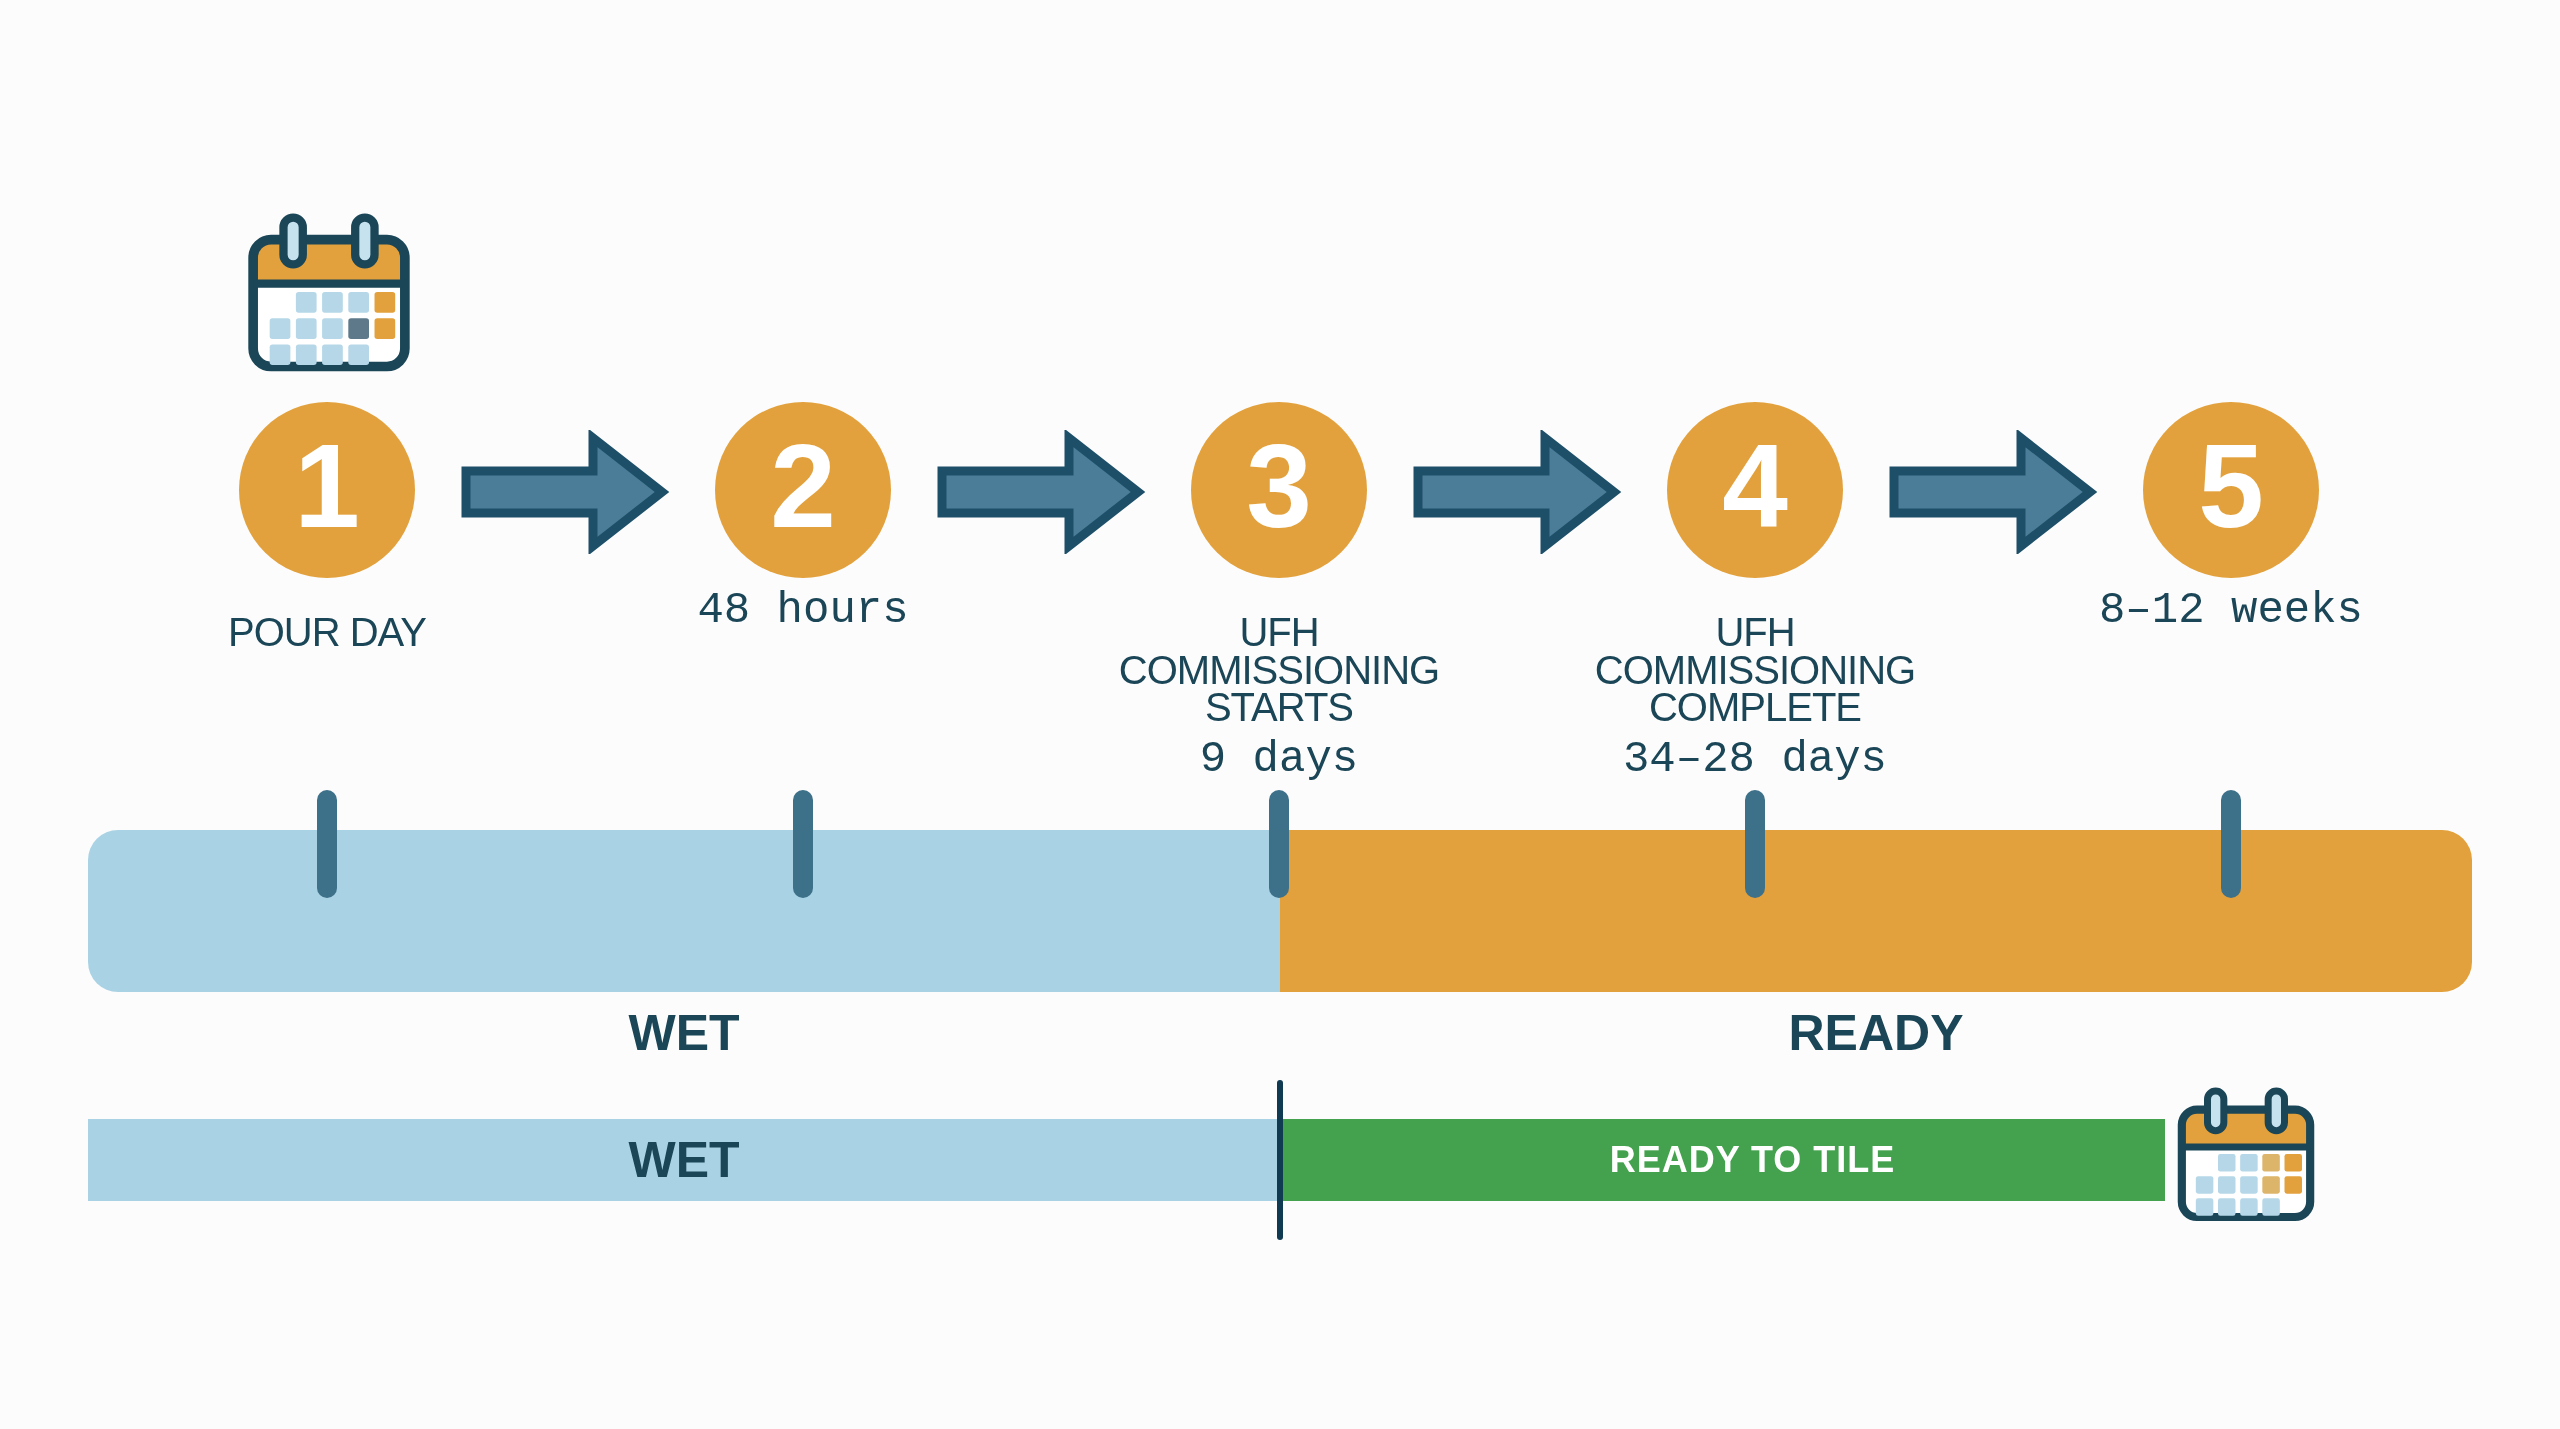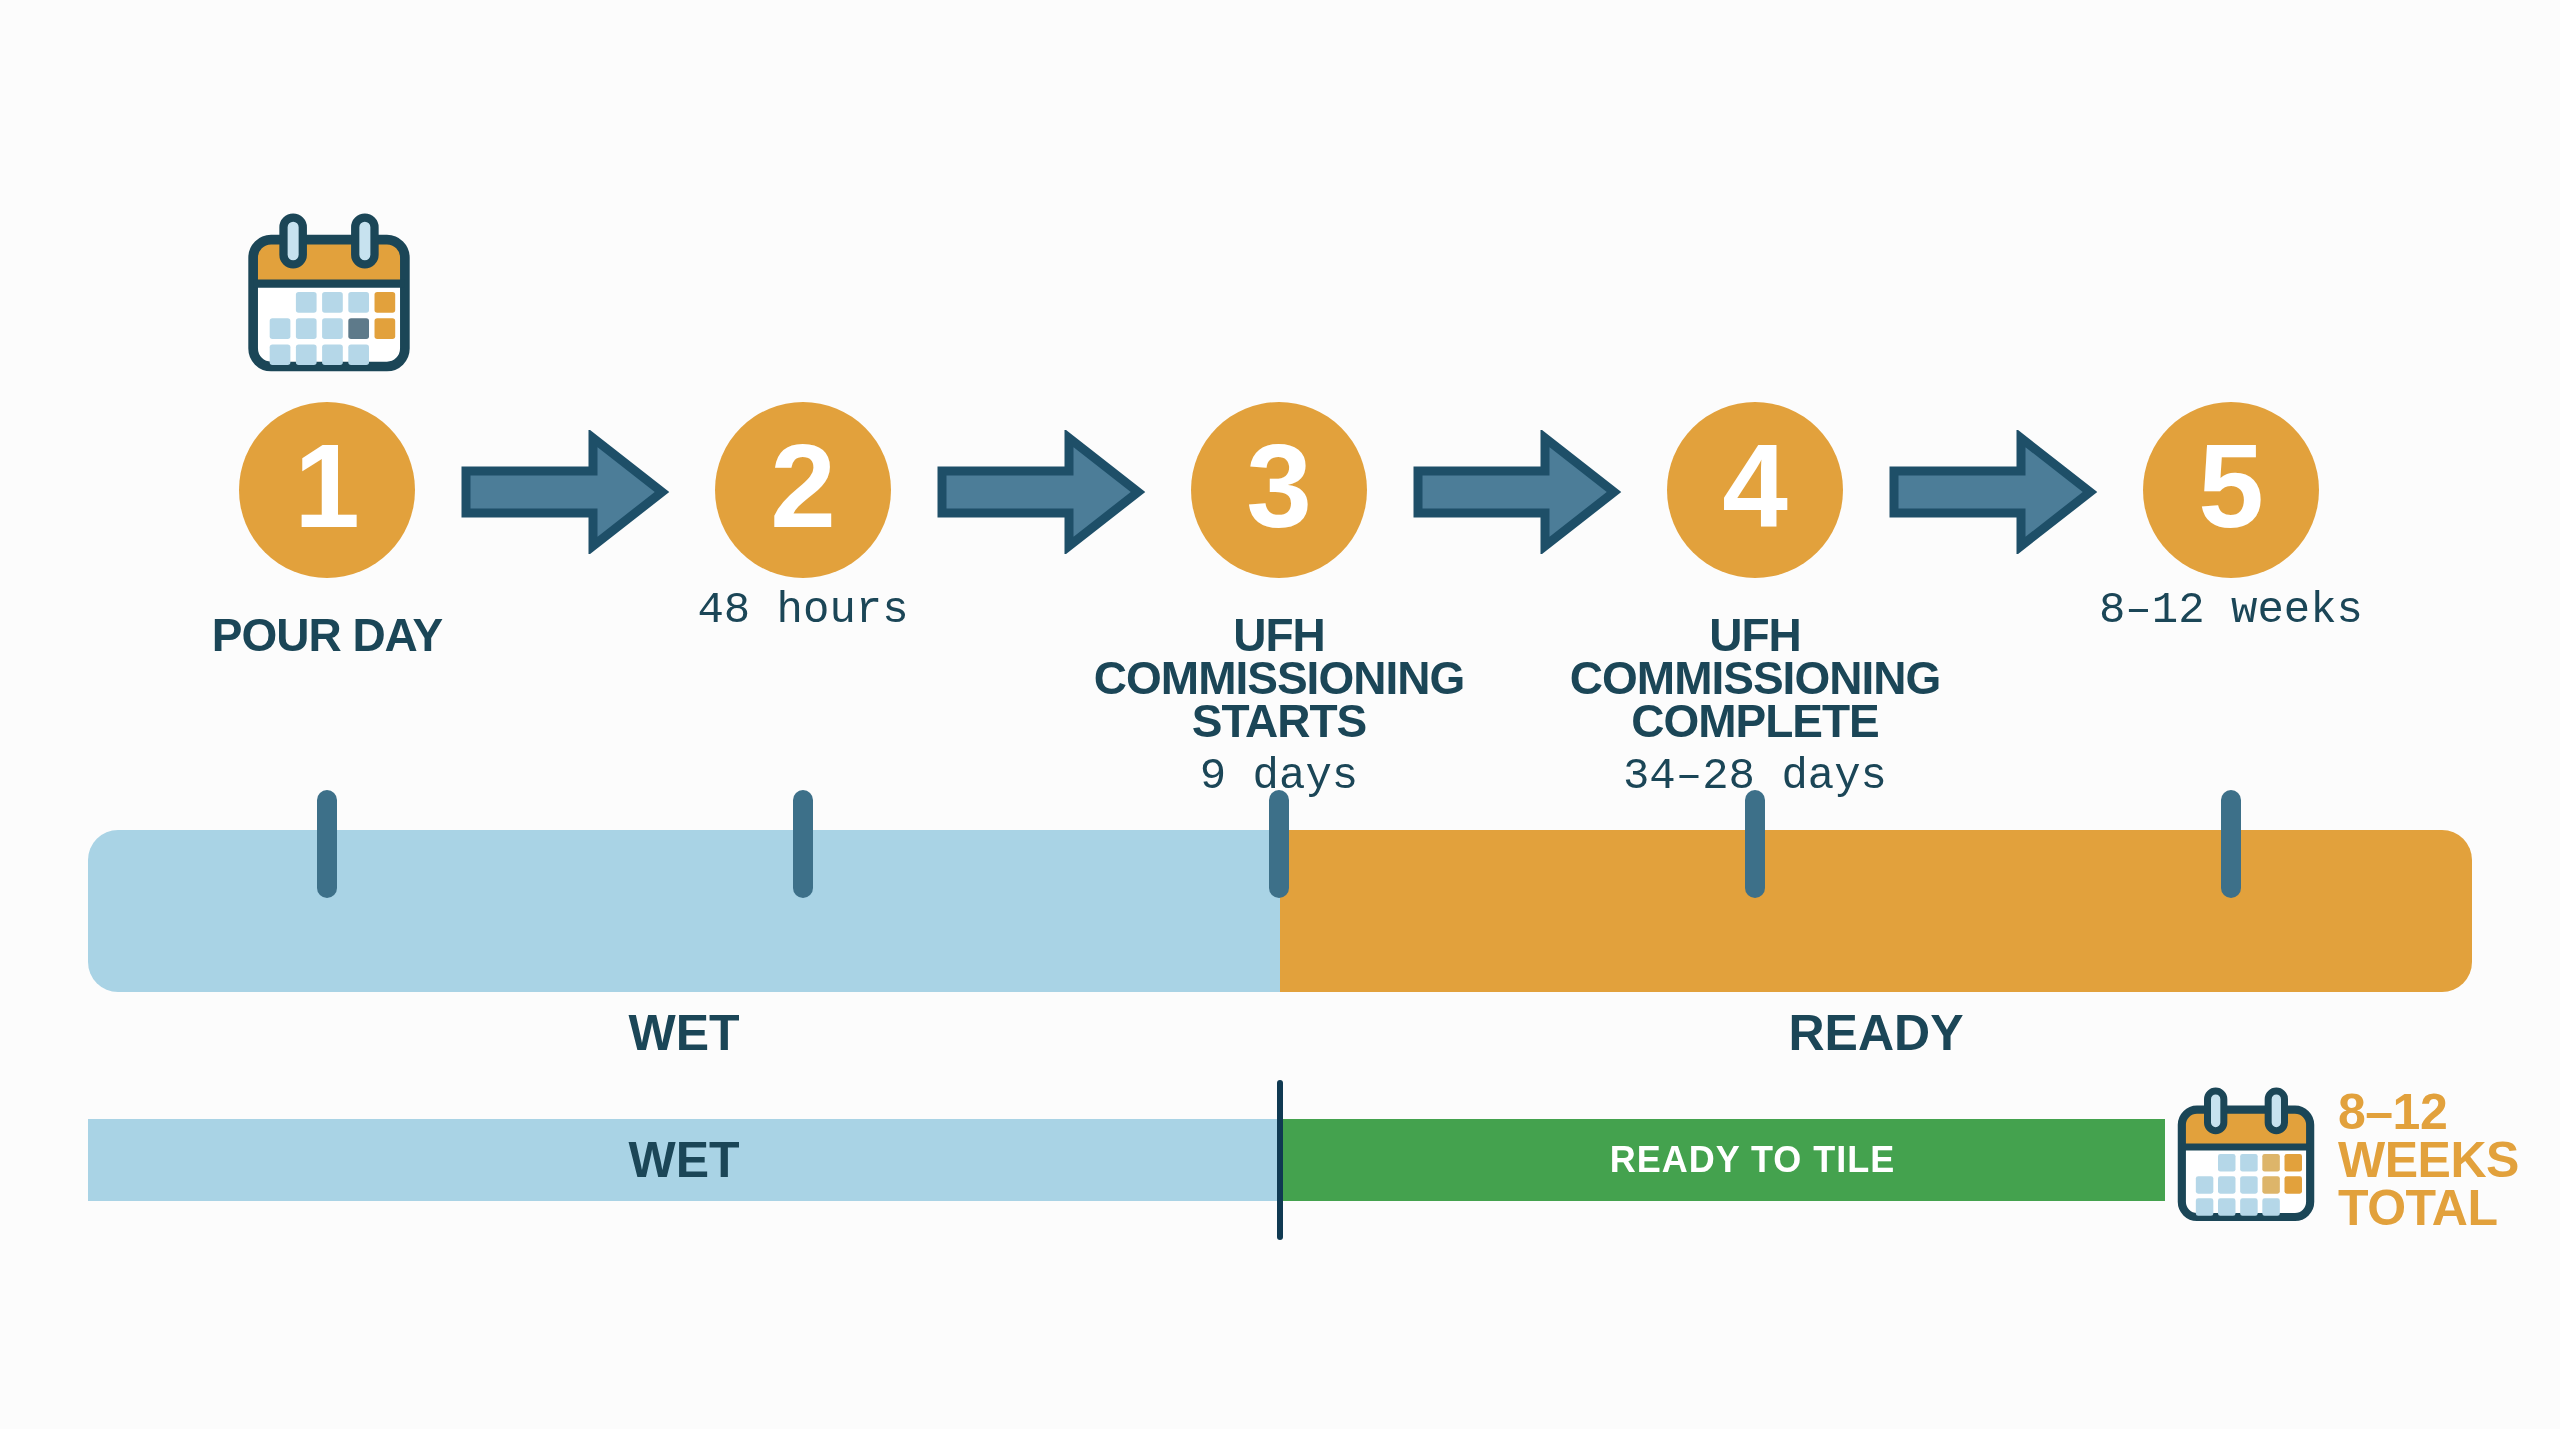--- a/index.html
+++ b/index.html
@@ -31,22 +31,22 @@
   .step-number {
     color: #FFFFFF;
     font-size: 118px;
     font-weight: 700;
     line-height: 1;
     transform: translateY(-4px);
   }
   .step-title {
     margin-top: 36px;
     color: var(--dark-text, #1B4657);
-    font-size: 46px;
-    font-weight: 700;
+    font-size: 40px;
+    font-weight: 400;
     line-height: 0.94;
     letter-spacing: -1px;
     white-space: pre-line;
   }
   .step-subtitle {
     margin-top: 10px;
     color: var(--dark-text, #1B4657);
     font-size: 44px;
     font-weight: 400;
     line-height: 1.0;
@@ -264,17 +264,14 @@
       <rect x="55" y="77" width="15" height="15" rx="2" fill="#B5D7E8"></rect>
       <rect x="74" y="77" width="15" height="15" rx="2" fill="#DDB56A"></rect>
       <rect x="93" y="77" width="15" height="15" rx="2" fill="#E2A13C"></rect>
       <rect x="17" y="96" width="15" height="15" rx="2" fill="#B5D7E8"></rect>
       <rect x="36" y="96" width="15" height="15" rx="2" fill="#B5D7E8"></rect>
       <rect x="55" y="96" width="15" height="15" rx="2" fill="#B5D7E8"></rect>
       <rect x="74" y="96" width="15" height="15" rx="2" fill="#B5D7E8"></rect>
     </g>
   </svg>
 
-  <div class="total-label">8–12
-WEEKS
-TOTAL</div>
 
 </div>
 
 </body></html>

